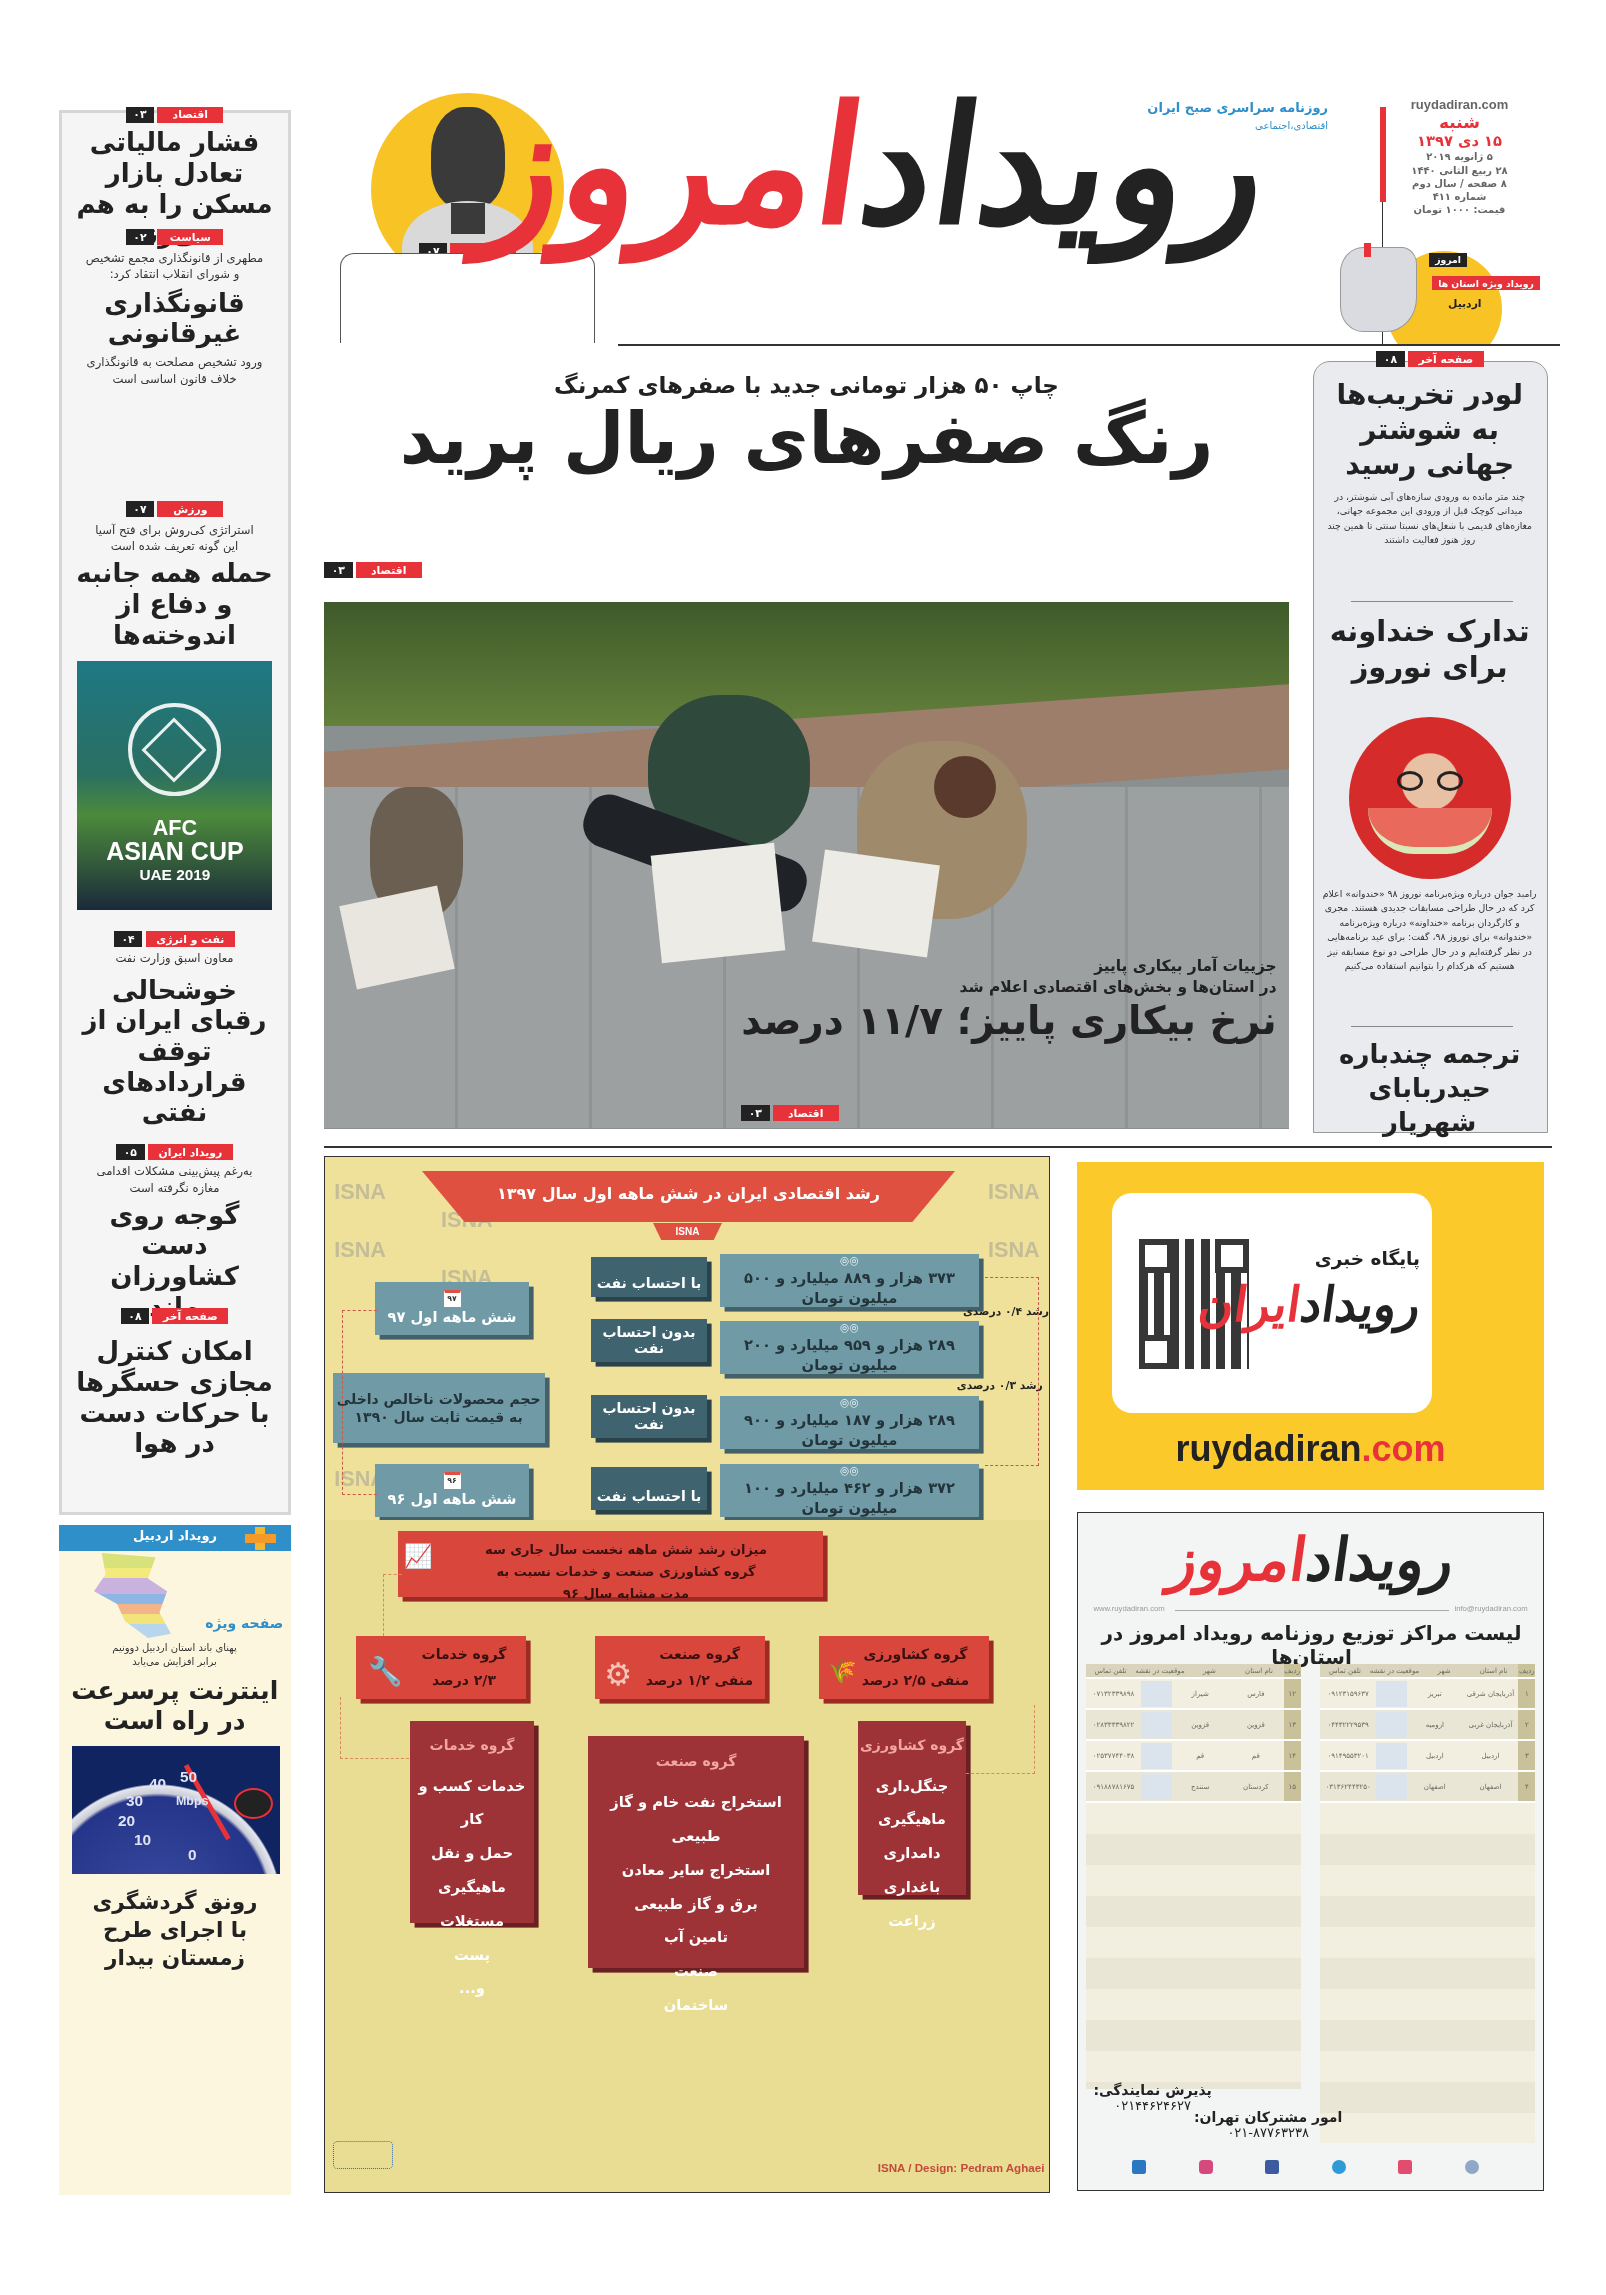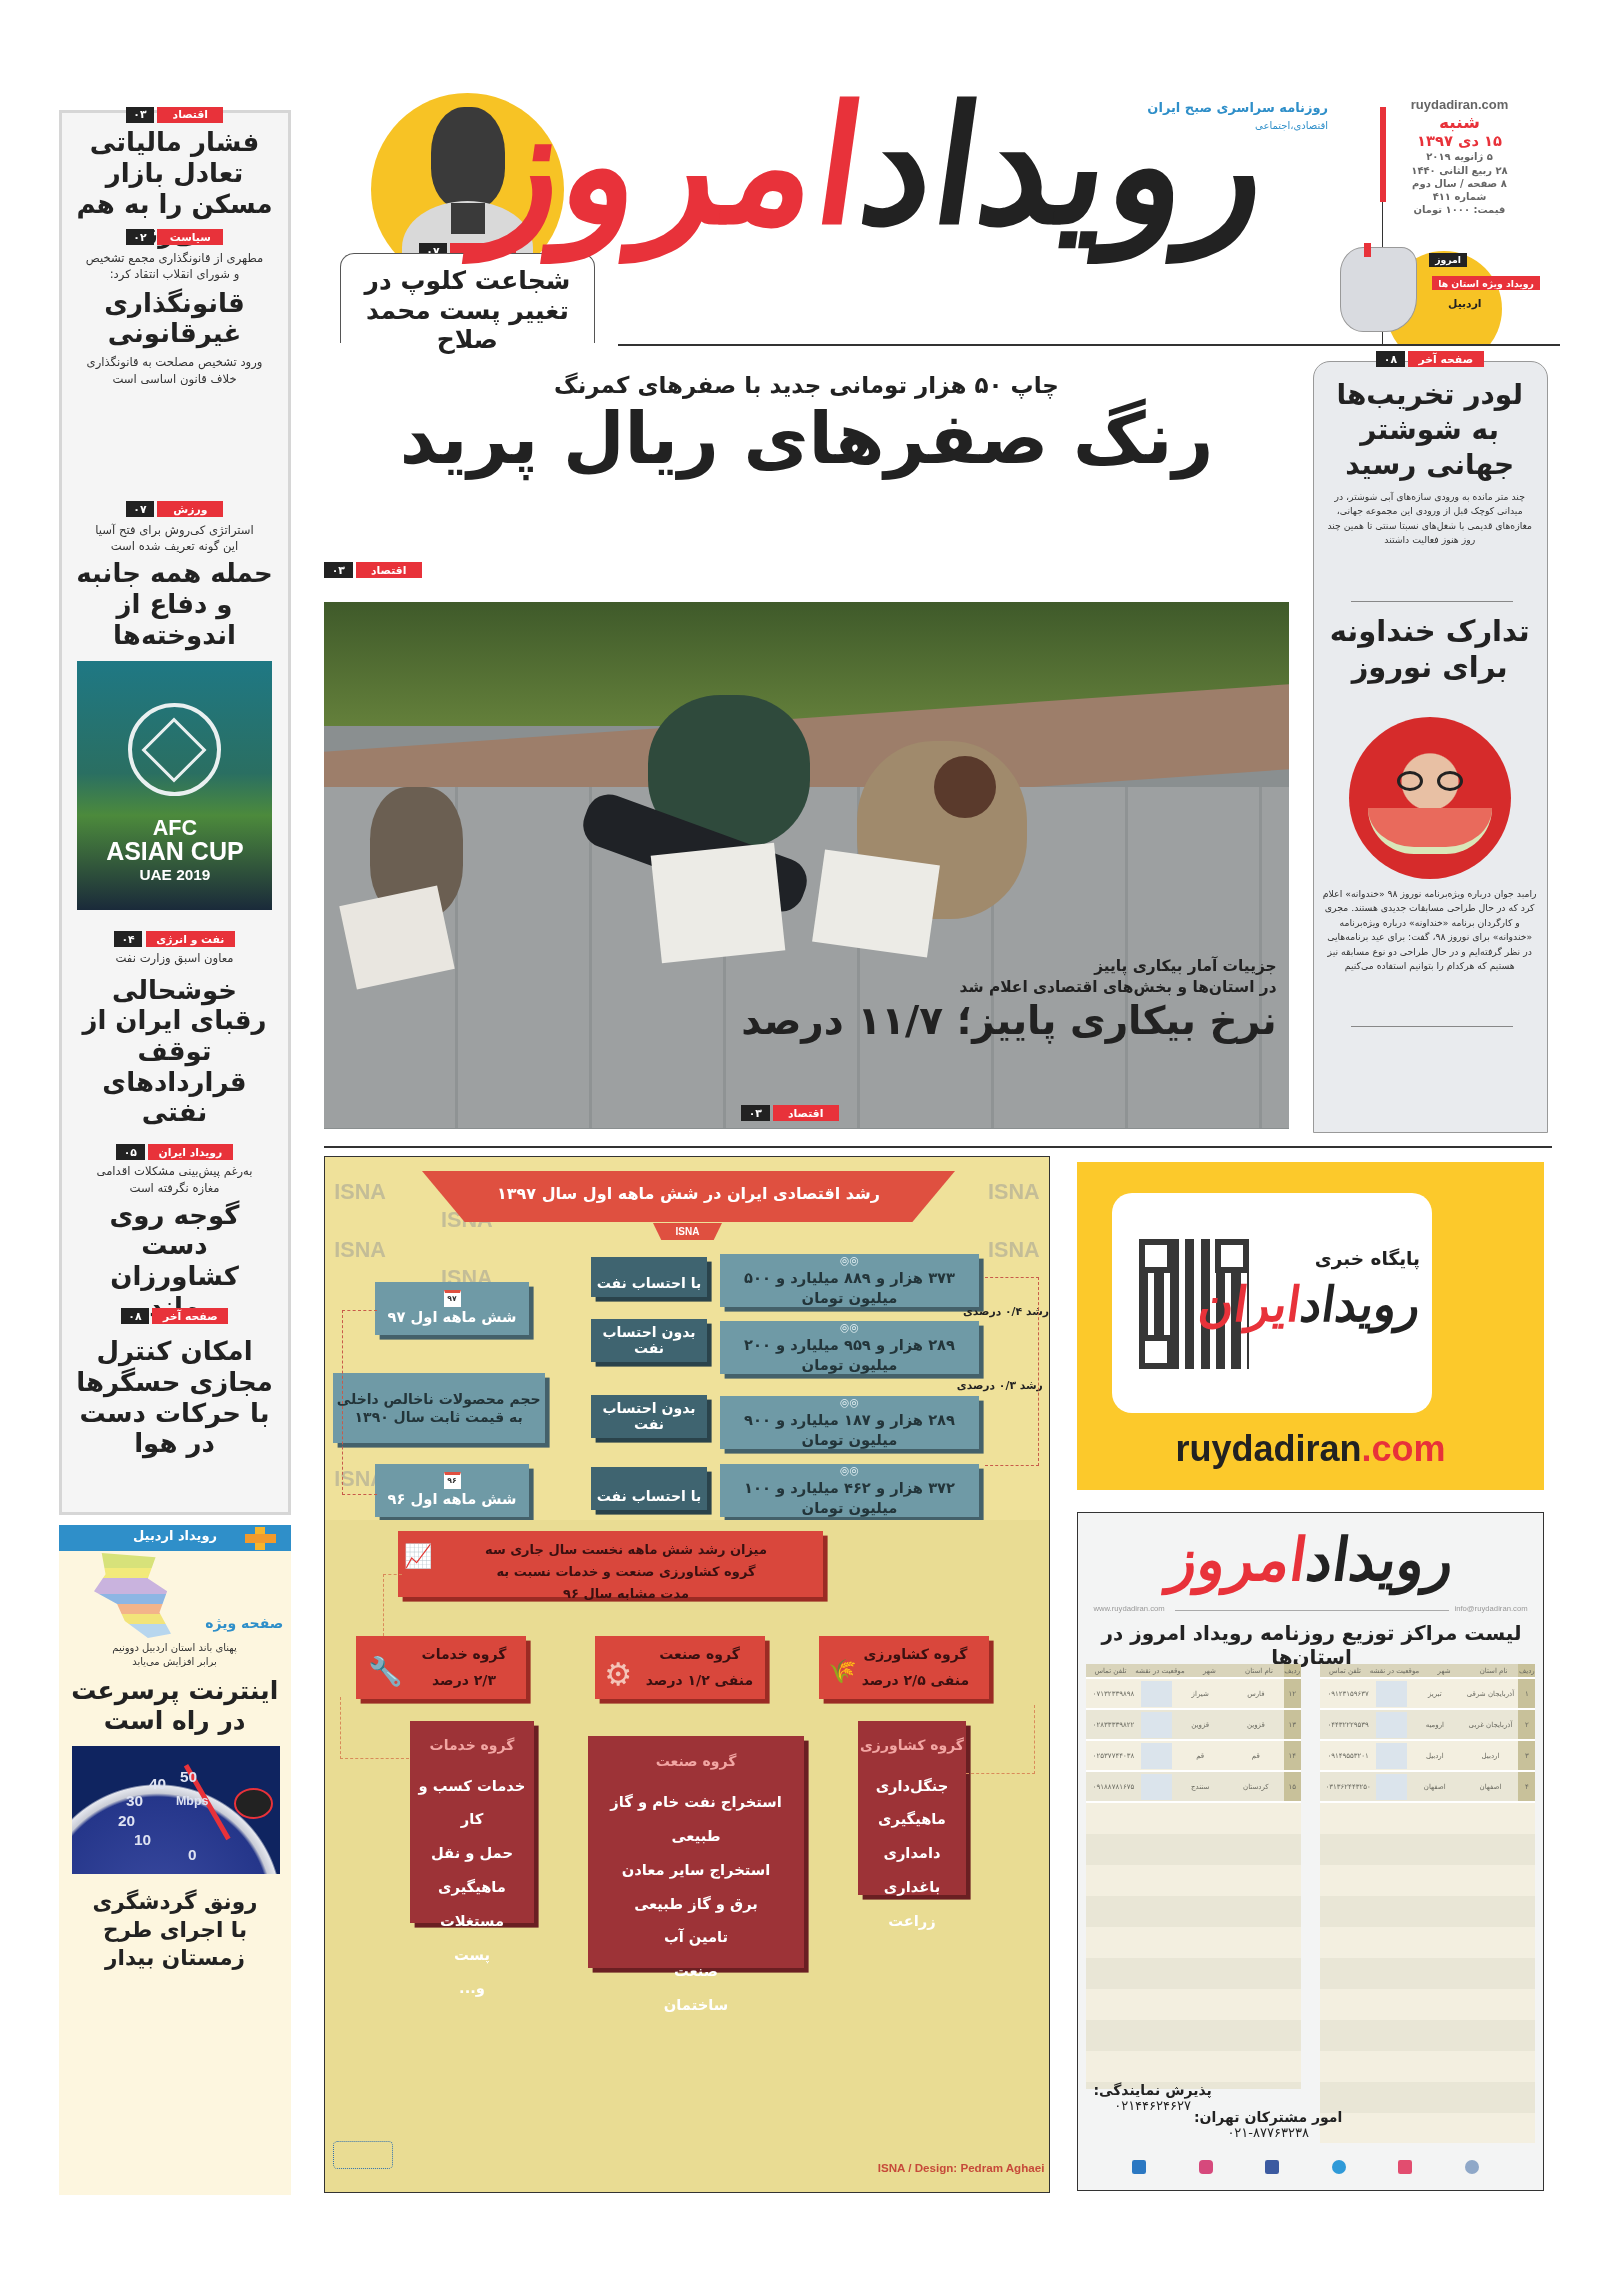--- a/index.html
+++ b/index.html
@@ -57,21 +57,20 @@
   <div style="position:absolute;left:31px;top:7.7px;width:193px;height:193px;border-radius:50%;background:#f7c325;overflow:hidden;">
     <div style="position:absolute;left:60px;top:14px;width:74px;height:102px;border-radius:45% 45% 40% 40%;background:#3a3a3a;"></div>
     <div style="position:absolute;left:31px;top:108px;width:131px;height:93px;border-radius:50% 50% 0 0;background:#d9d9d9;"></div>
     <div style="position:absolute;left:80px;top:110px;width:34px;height:31px;background:#3a3a3a;"></div>
   </div>
   <div class="tag" style="position:absolute;top:158px;left:0;width:255px;">
     <span class="sec">ورزش</span>
     <span class="pg">۰۷</span>
   </div>
   <div style="position:absolute;top:168px;left:0;width:255px;height:90px;border:1.5px solid #555;border-bottom:none;border-radius:14px 14px 0 0;background:#fff;"></div>
-  <div class="hl center" style="position:absolute;top:181px;left:15.4px;width:224px;font-size:25px;">شجاعت کلوپ در تغییر پست محمد صلاح</div>
 </div>
 
 <div class="abs" id="masthead-logo">
   <div style="position:absolute;right:93px;top:15.4px;font-size:162px;font-weight:bold;line-height:1;font-family:'DejaVu Serif',serif;white-space:nowrap;letter-spacing:-4.6px;transform:skewX(-8deg);">
     <span style="color:#222;">رویداد</span><span style="color:#e8323a;">امروز</span>
   </div>
 </div>
 <div class="abs" style="left:618px;top:344px;width:942px;height:1.5px;background:#333;"></div>
 
 <div class="abs" id="tagline">
@@ -247,20 +246,21 @@
   </div>
   <div style="position:absolute;top:355px;left:35px;width:162px;height:162px;border-radius:50%;background:radial-gradient(circle at 50% 40%,#e8c0a4 0 22%,#d62b2b 23% 100%);overflow:hidden;">
     <div style="position:absolute;left:48px;top:54px;width:66px;height:20px;">
       <span style="position:absolute;left:0;top:0;width:26px;height:20px;border:3.1px solid #222;border-radius:50%;"></span>
       <span style="position:absolute;right:0;top:0;width:26px;height:20px;border:3.1px solid #222;border-radius:50%;"></span>
     </div>
     <div style="position:absolute;left:19.3px;top:91px;width:124px;height:46px;border-radius:0 0 62px 62px;background:#e96a5c;border-bottom:7.7px solid #d9e7b9;"></div>
   </div>
   <div class="center" style="position:absolute;top:525px;left:7.7px;width:216px;font-size:9.3px;line-height:1.55;color:#333;">رامبد جوان درباره ویژه‌برنامه نوروز ۹۸ «خندوانه» اعلام کرد که در حال طراحی مسابقات جدیدی هستند. مجری و کارگردان برنامه «خنداونه» درباره ویژه‌برنامه «خندوانه» برای نوروز ۹۸، گفت: برای عید برنامه‌هایی در نظر گرفته‌ایم و در حال طراحی دو نوع مسابقه نیز هستیم که هرکدام را بتوانیم استفاده می‌کنیم</div>
   <div style="position:absolute;top:664px;left:37px;width:162px;height:0.8px;background:#888;"></div>
+  <div class="hl center" style="position:absolute;top:676px;left:7.7px;width:216px;font-size:26px;line-height:1.3;">ترجمه چندباره حیدربابای شهریار</div>
 </div>
 
 <div class="abs" id="info">
 
   <span class="wm" style="left:9.3px;top:21.6px;">ISNA</span>
   <span class="wm" style="right:9.3px;top:21.6px;">ISNA</span>
   <span class="wm" style="left:9.3px;top:80px;">ISNA</span>
   <span class="wm" style="left:116px;top:50px;">ISNA</span>
   <span class="wm" style="left:116px;top:108px;">ISNA</span>
   <span class="wm" style="right:9.3px;top:80px;">ISNA</span>

